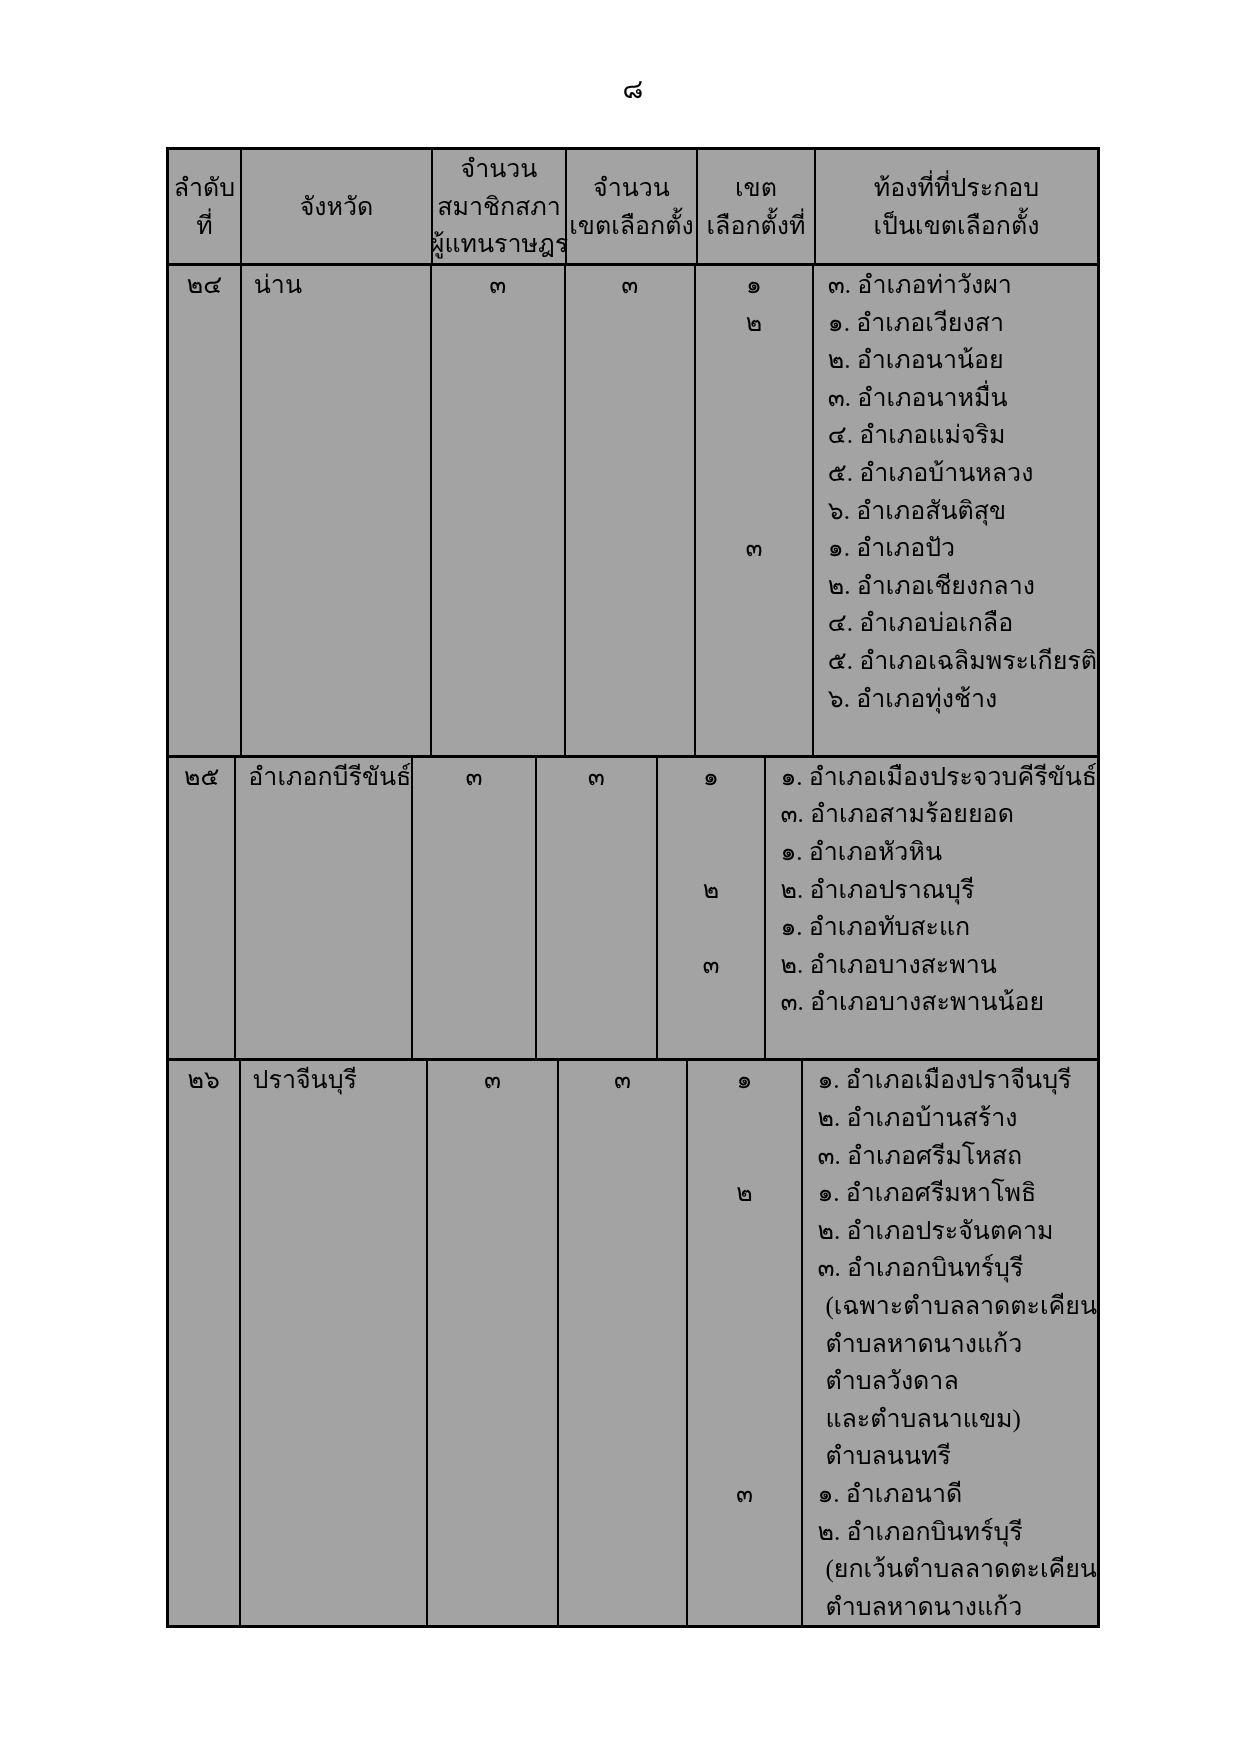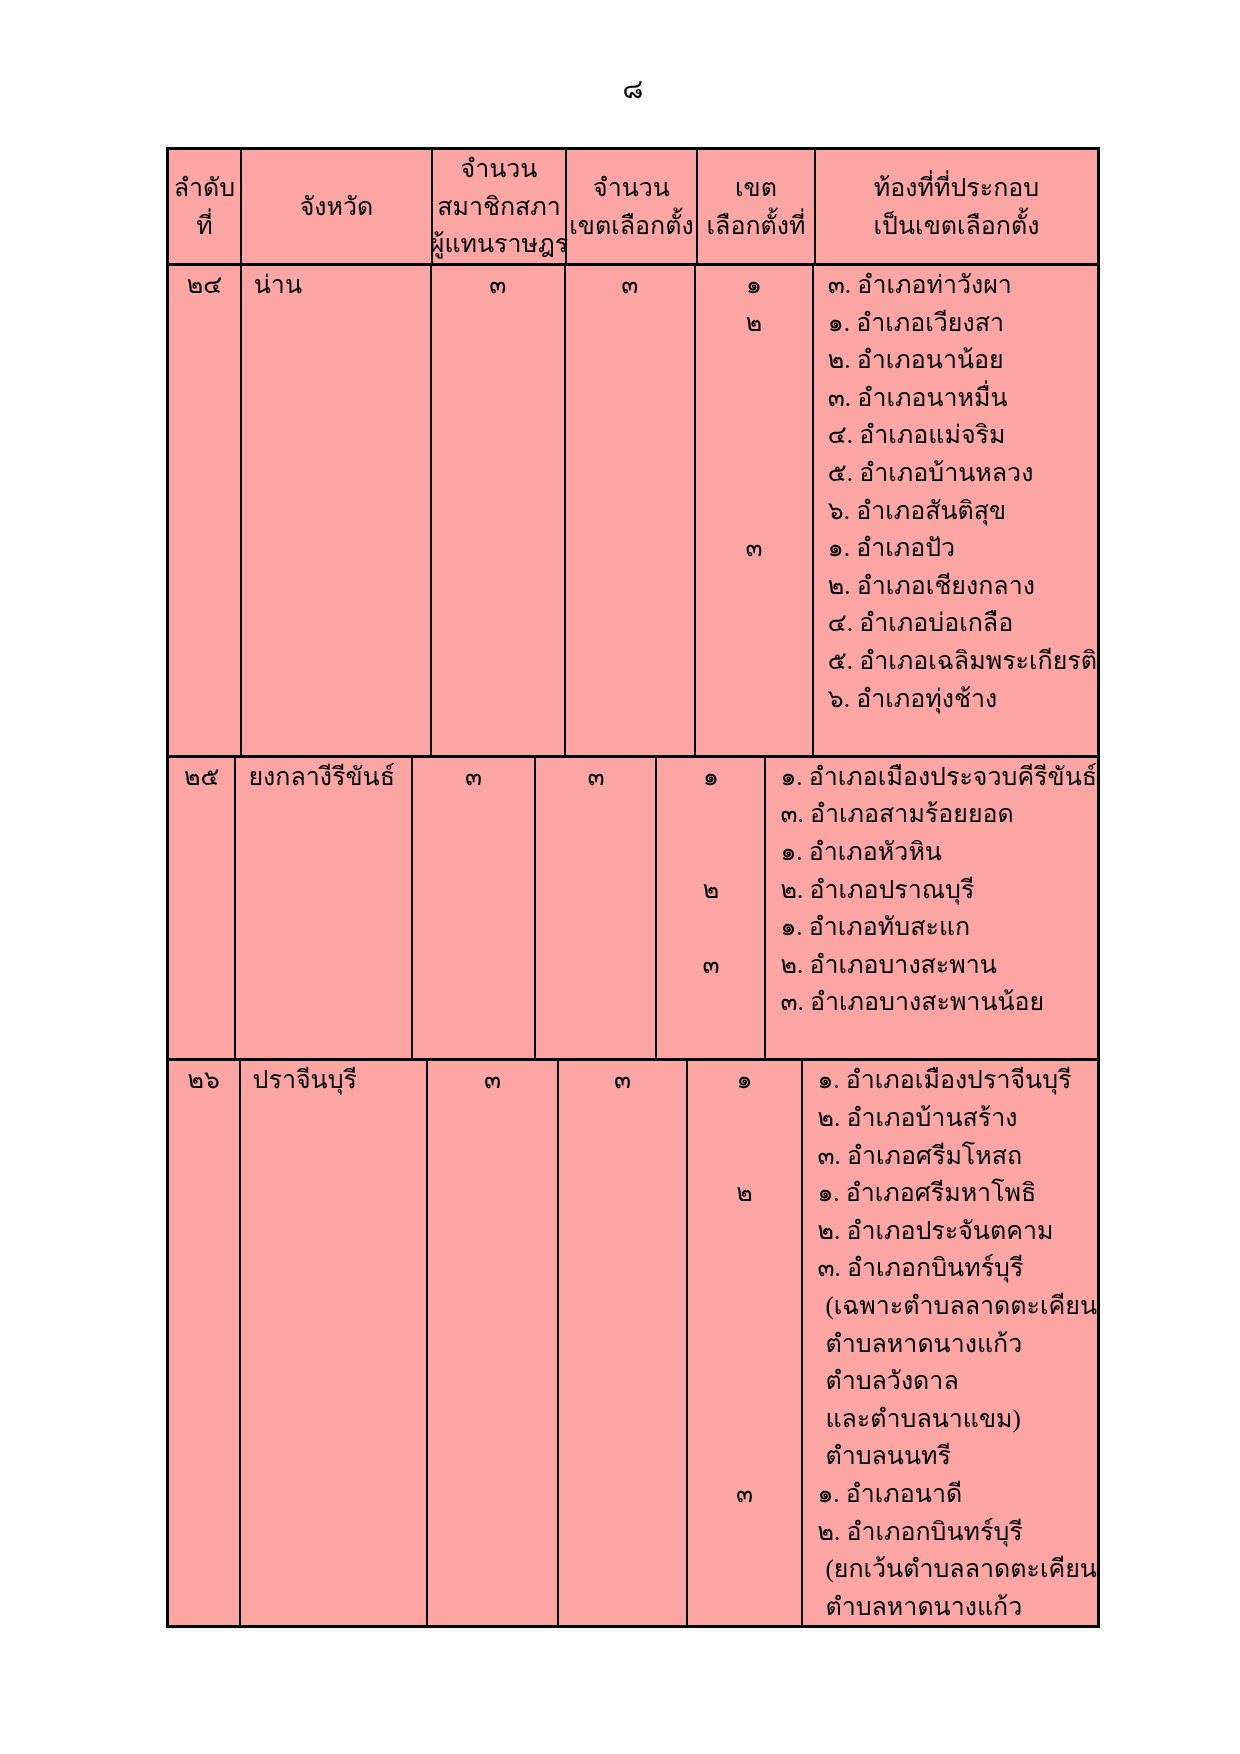--- a/index.html
+++ b/index.html
@@ -26,21 +26,21 @@
     font-size: 27px;
     line-height: 30px;
   }
   .doc-table {
     position: absolute;
     left: 166px;
     top: 147px;
     width: 934px;
     border: 3px solid #000;
     box-sizing: border-box;
-    background: #fca5a5;
+    background: #a3a3a3;
   }
   .trow {
     display: flex;
     border-bottom: 3px solid #000;
   }
   .trow:last-child {
     border-bottom: none;
   }
   .cell {
     box-sizing: border-box;
@@ -160,21 +160,21 @@
           <div class="line">๔. อำเภอบ่อเกลือ</div>
           <div class="line">๕. อำเภอเฉลิมพระเกียรติ</div>
           <div class="line">๖. อำเภอทุ่งช้าง</div>
         </div>
       </div>
       <div class="trow data-row">
         <div class="cell c1">
           <div class="line center">๒๕</div>
         </div>
         <div class="cell c2">
-          <div class="line">ยงกลางีรีขันธ์</div>
+          <div class="line">อำเภอกบีรีขันธ์</div>
         </div>
         <div class="cell c3">
           <div class="line center">๓</div>
         </div>
         <div class="cell c4">
           <div class="line center">๓</div>
         </div>
         <div class="cell c5">
           <div class="line center">๑</div>
           <div class="line center"></div>

